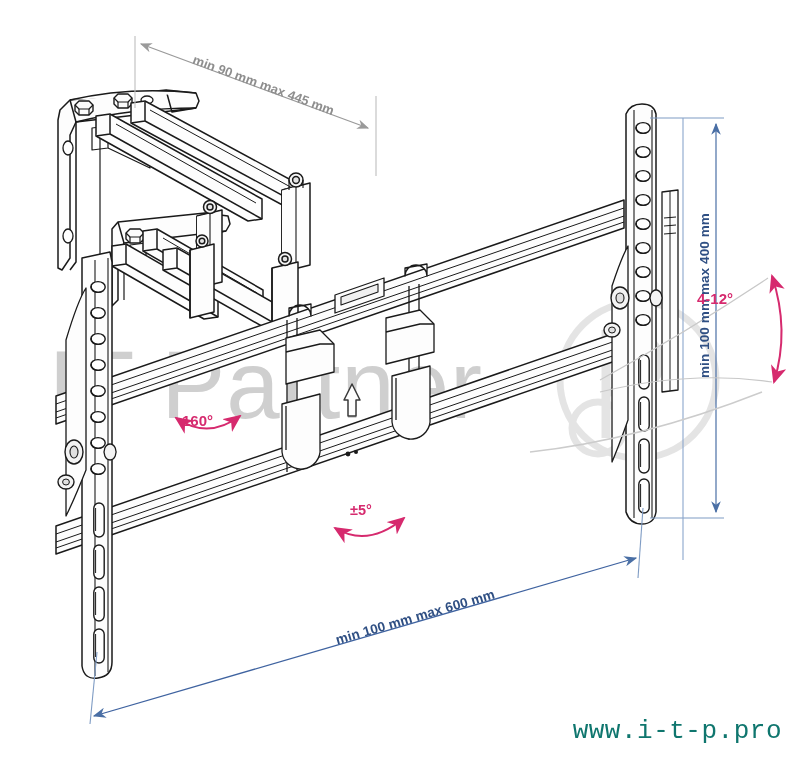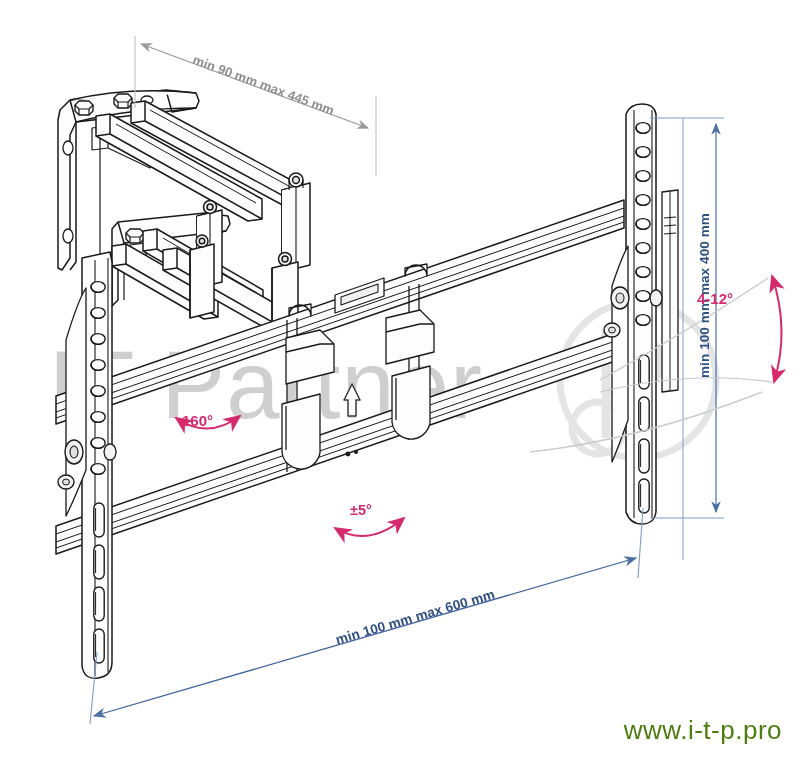--- a/index.html
+++ b/index.html
@@ -58,22 +58,22 @@
     color: #cfcfcf;
     letter-spacing: 1px;
     font-family: "Liberation Sans", sans-serif;
     user-select: none;
   }
   #wm-url {
     position: absolute;
     right: 18px;
     bottom: 14px;
     font-size: 26px;
-    color: #4d7c0f;
-    font-family: Liberation Sans, sans-serif;
+    color: #0f766e;
+    font-family: Liberation Mono, monospace;
     letter-spacing: .5px;
   }
 </style>
 </head>
 <body>
 
 <div id="stage">
 
   <div id="wm-text">IT Partner</div>
 

